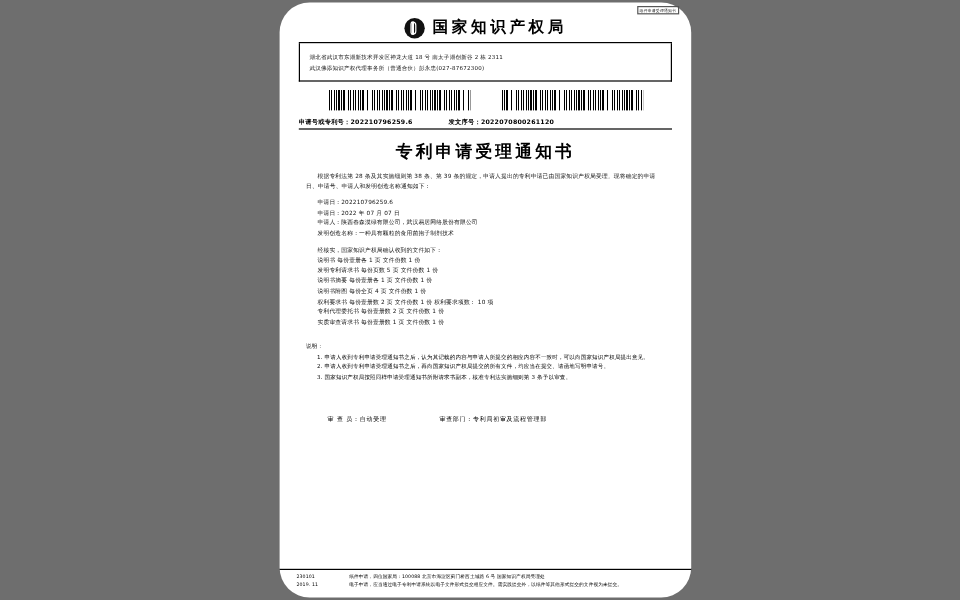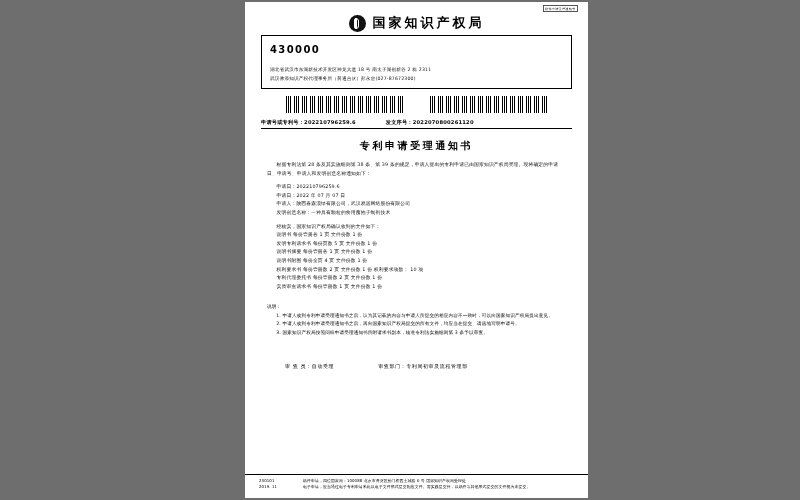--- a/index.html
+++ b/index.html
@@ -8,27 +8,28 @@
     background: #6e6e6e;
   }
   body {
     width: 800px;
     height: 500px;
     overflow: hidden;
     font-family: "DejaVu Sans", "Liberation Sans", sans-serif;
   }
   .page {
     position: absolute;
-    left: 245px;
+    left: 233px;
     top: 2px;
     width: 343px;
     height: 496px;
     background: #ffffff;
     box-sizing: border-box;
     padding: 0;
+    border-radius: 25px;
   }
   .tiny-code {
     position: absolute;
     right: 10px;
     top: 3px;
     font-size: 3.2px;
     letter-spacing: .2px;
     color: #222;
     border: .4px solid #555;
     padding: .5px 1.5px;
@@ -144,21 +145,21 @@
     border-bottom: 1px solid #000;
     padding-bottom: 2px;
     display: flex;
     gap: 30px;
     font-size: 5.2px;
     font-weight: bold;
     letter-spacing: .2px;
   }
   .doc-title {
     text-align: center;
-    font-size: 10px;
+    font-size: 14px;
     font-weight: bold;
     letter-spacing: 2.6px;
     margin: 10px 0 8px;
   }
   .body {
     margin: 0 22px;
     font-size: 4.8px;
     line-height: 8.6px;
     color: #111;
     letter-spacing: .15px;
@@ -228,21 +229,20 @@
   <div class="tiny-code">纸件申请受理通知书</div>
 
   <div class="header">
     <div class="emblem"></div>
     <div class="org-title">国家知识产权局</div>
   </div>
   <div class="rule"></div>
 
   <div class="top-block">
     <div class="addr-col">
-      <div class="zip">430000</div>
       <div class="addr-line">湖北省武汉市东湖新技术开发区神龙大道 18 号 南太子湖创新谷 2 栋 2311</div>
       <div class="addr-line">武汉佛添知识产权代理事务所（普通合伙）彭永忠(027-87672300)</div>
     </div>
   </div>
 
   <div class="barcode-wrap">
     <div class="barcode"></div>
     <div class="barcode"></div>
   </div>
 

